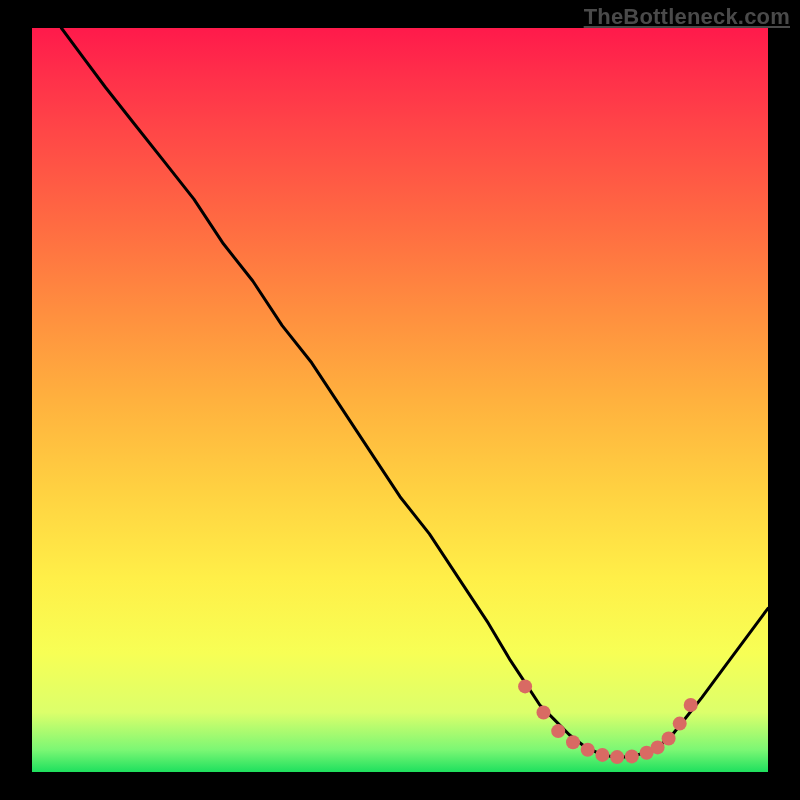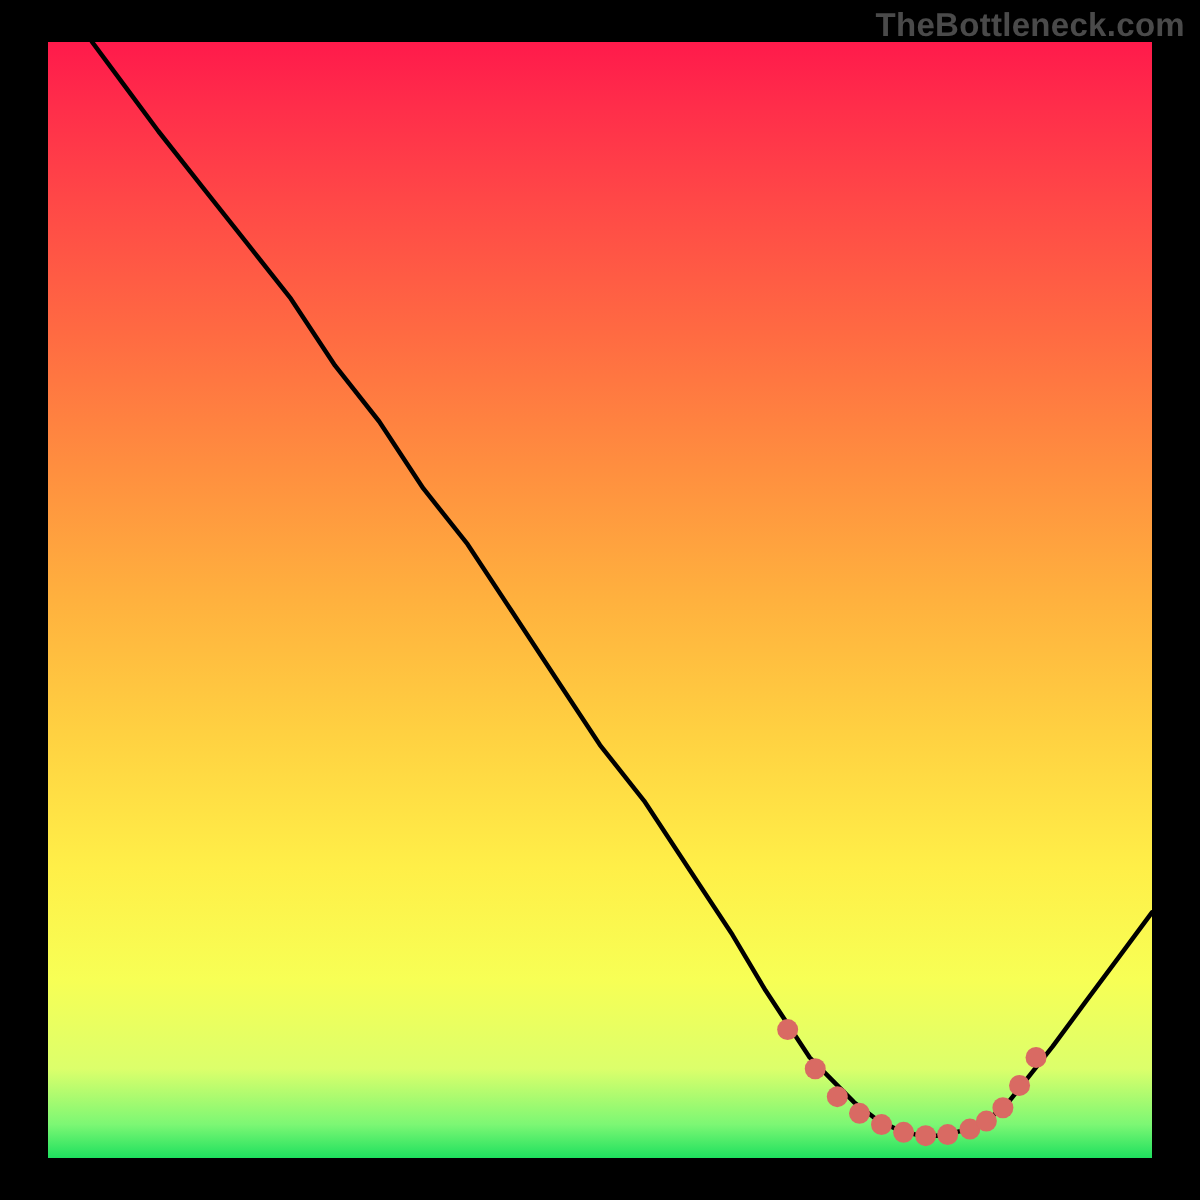--- a/index.html
+++ b/index.html
@@ -20,20 +20,21 @@
   .watermark {
     position: absolute;
     top: 4px;
     right: 10px;
     color: #4a4a4a;
     font-size: 22px;
     font-weight: 600;
     letter-spacing: 0.2px;
     z-index: 10;
     user-select: none;
+    text-decoration: underline;
   }
   .plot-area {
     position: absolute;
     left: 32px;
     top: 28px;
     width: 736px;
     height: 744px;
   }
   .gradient-bg {
     position: absolute;

